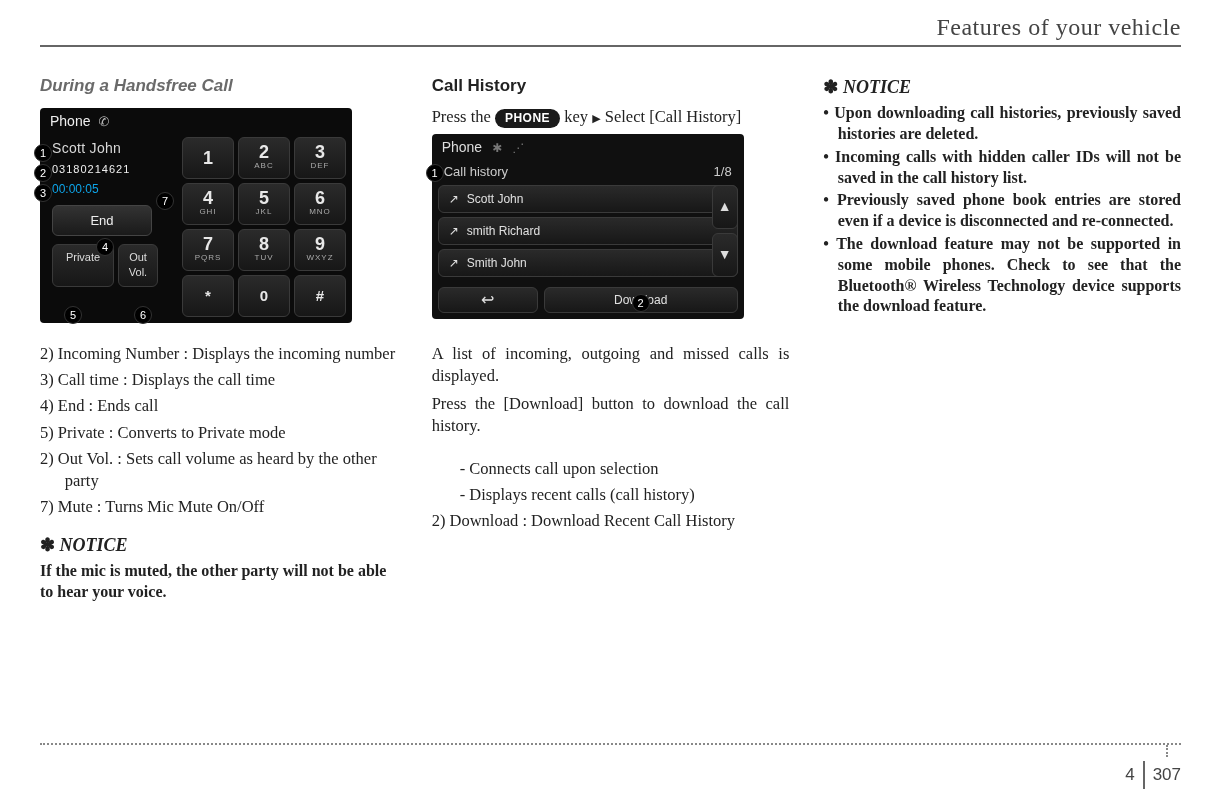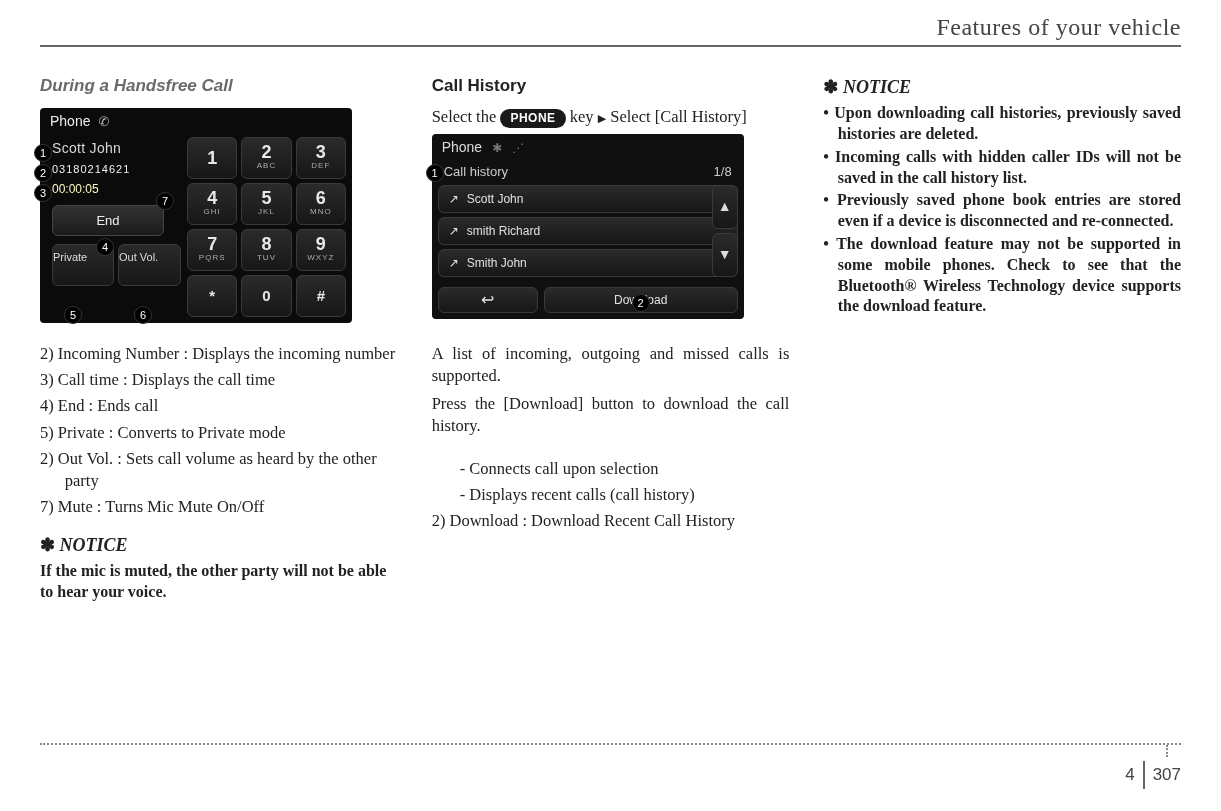--- a/index.html
+++ b/index.html
@@ -102,46 +102,47 @@
   }
   .call-left {
     flex: 0 0 140px;
     padding: 6px 4px 0 12px;
     font-size: 13px;
     color: #eee;
     display: flex; flex-direction: column; gap: 4px;
   }
   .call-left .caller { font-size: 14px; letter-spacing: 0.3px; color: #d8d8d8; }
   .call-left .num { font-size: 11px; letter-spacing: 1px; color: #f0f0f0; }
-  .call-left .time { font-size: 12px; color: #fef9c3; }
+  .call-left .time { font-size: 12px; color: #0ea5e9; }
   .call-left .endbtn {
     margin-top: 4px;
     background: linear-gradient(#333,#1a1a1a);
     border: 1px solid #444;
     border-radius: 6px;
     text-align: center;
     padding: 6px 0;
     font-size: 13px;
     color: #eee;
-    width: 112px;
+    width: 100px;
   }
   .call-buttons {
     margin-top: 4px;
     display: flex; gap: 4px;
   }
   .call-buttons .b {
     background: linear-gradient(#2a2a2a,#171717);
     border: 1px solid #3a3a3a;
     border-radius: 6px;
-    padding: 5px 0 20px 0;
+    text-align: center;
+    padding: 5px 0 6px 0;
     font-size: 11px;
     color: #ddd;
   }
   .call-buttons .b.priv { width: 62px; }
-  .call-buttons .b.vol  { width: 63px; }
+  .call-buttons .b.vol  { width: 40px; }
   .keypad {
     flex: 1 1 auto;
     display: grid;
     grid-template-columns: repeat(3, 1fr);
     gap: 4px;
     padding: 4px 6px 6px 2px;
   }
   .kcell {
     background: linear-gradient(#2b2b2b,#171717);
     border: 1px solid #3a3a3a;
@@ -365,21 +366,21 @@
       <div class="notice-head">
         <span class="burst">✽</span>
         <span>NOTICE</span>
       </div>
       <div class="notice-body">If the mic is muted, the other party will not be able to hear your voice.</div>
     </div>
 
     <div class="col">
       <div class="col2-title">Call History</div>
       <p style="text-align:justify">
-        <span>Select the </span><span class="btkey">PHONE</span><span> key </span><span class="tri">▶</span><span> Select [Call History]</span>
+        <span>Press the </span><span class="btkey">PHONE</span><span> key </span><span class="tri">▶</span><span> Select [Call History]</span>
       </p>
 
       <div class="call-history-screen">
         <div class="ch-header">
           <span>Phone</span>
           <span class="muted">✱</span>
           <span class="muted">⋰</span>
         </div>
         <div class="ch-subhead">
           <span>Call history</span>
@@ -408,21 +409,21 @@
             <span>↩</span>
           </div>
           <div class="ch-fbtn dl">
             <span>Download</span>
           </div>
         </div>
         <div class="callout" style="left:-6px; top:30px">1</div>
         <div class="callout" style="left:200px; top:160px">2</div>
       </div>
 
-      <p style="text-align:justify">A list of incoming, outgoing and missed calls is supported.</p>
+      <p style="text-align:justify">A list of incoming, outgoing and missed calls is displayed.</p>
       <p style="text-align:justify">Press the [Download] button to download the call history.</p>
 
       <div style="height:14px"></div>
 
       <ul class="numlist">
         <li style="padding-left:2.4em; text-indent:-0.7em">- Connects call upon selection</li>
         <li style="padding-left:2.4em; text-indent:-0.7em">- Displays recent calls (call history)</li>
         <li>2) Download : Download Recent Call History</li>
       </ul>
     </div>

